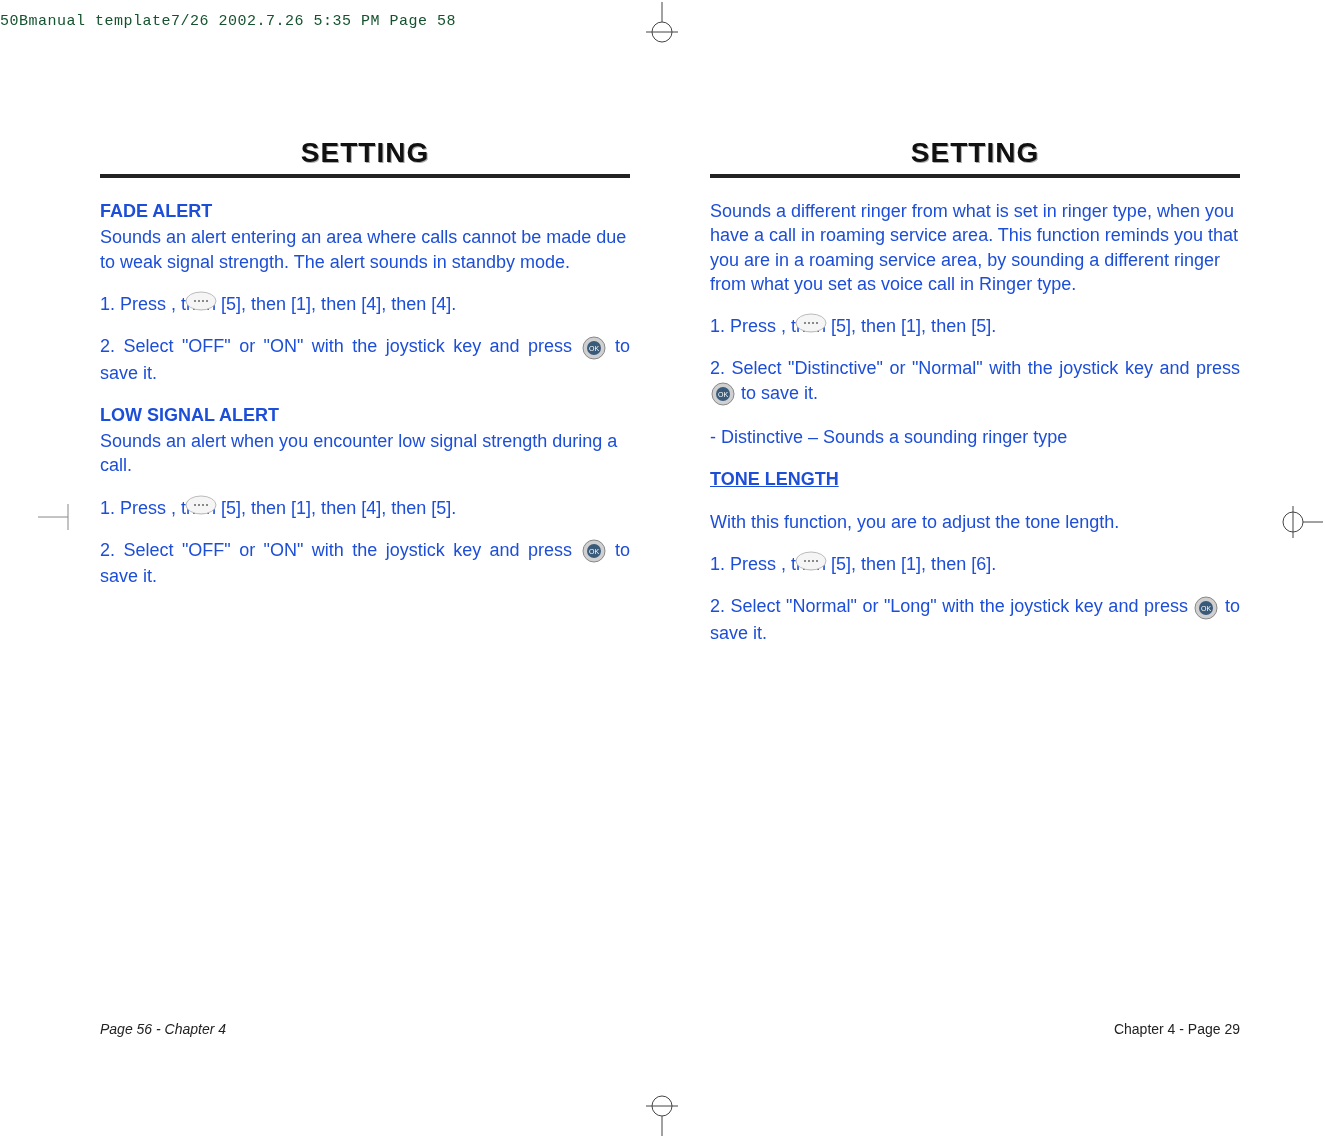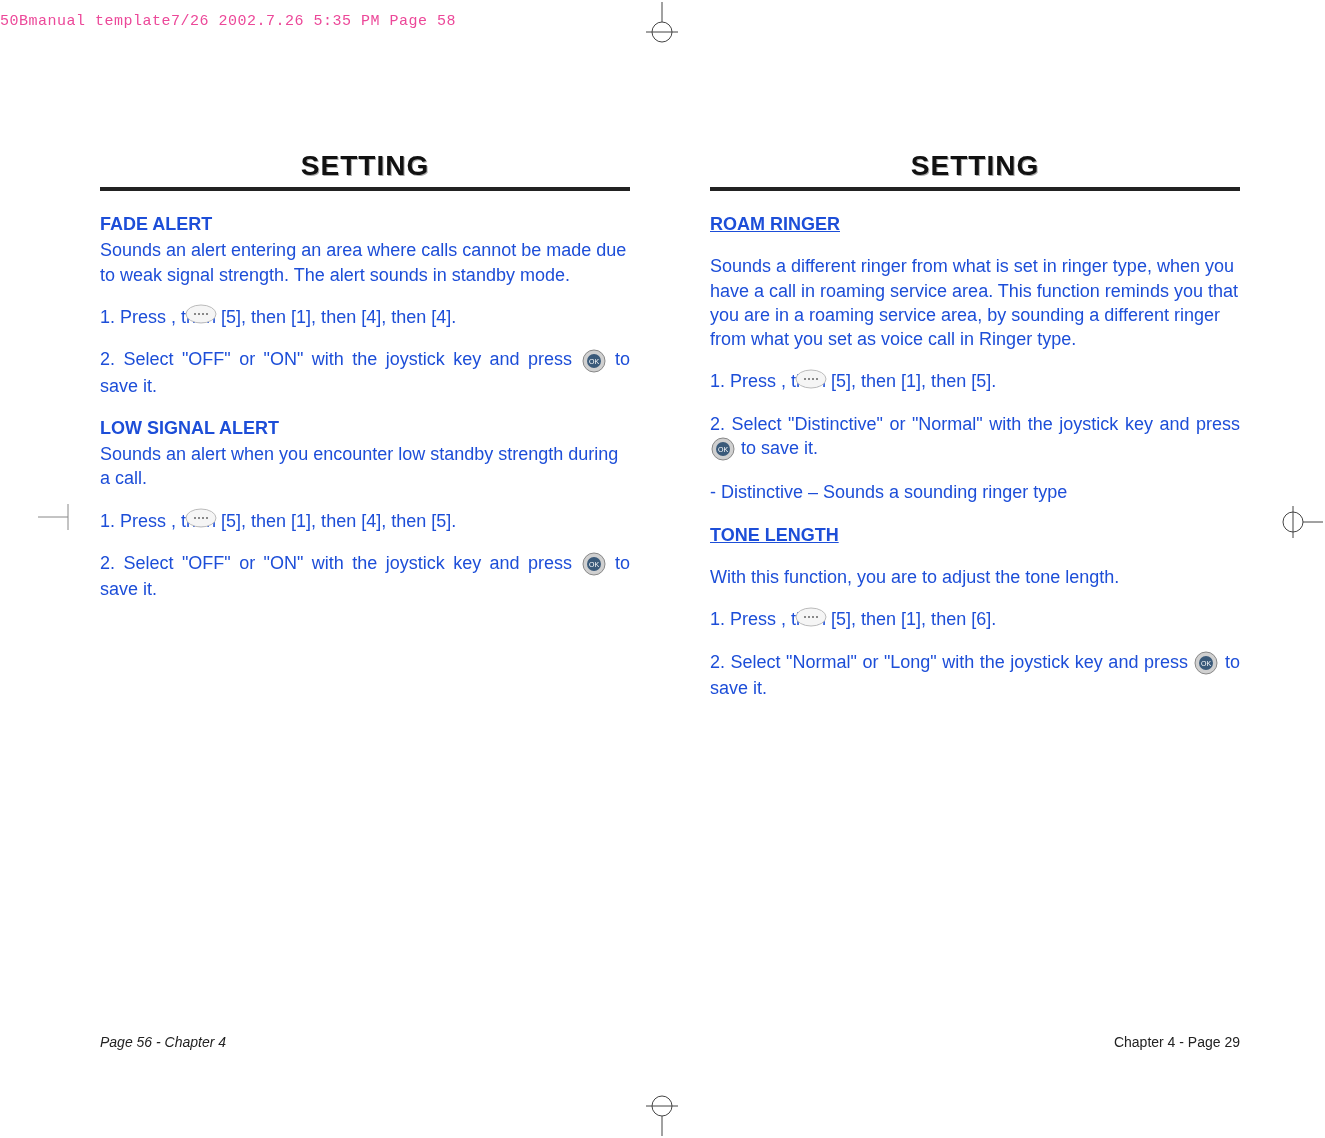--- a/index.html
+++ b/index.html
@@ -9,33 +9,33 @@
     width: 1325px;
     height: 1138px;
     position: relative;
   }
   .header-line {
     position: absolute;
     top: 13px;
     left: 0;
     font-family: "Courier New", monospace;
     font-size: 15px;
-    color: #ec4899;
+    color: #14532d;
     letter-spacing: 0.5px;
   }
   .crop-mark { position: absolute; }
   .crop-mark svg { display: block; }
   .crop-top-center { top: 2px; left: 640px; }
   .crop-bottom-center { bottom: 2px; left: 640px; }
   .crop-right { top: 500px; right: 2px; }
   .crop-left { top: 500px; left: 38px; }
 
   .page {
     position: absolute;
-    top: 150px;
+    top: 137px;
     width: 530px;
     height: 900px;
   }
   .page-left { left: 100px; }
   .page-right { left: 710px; }
 
   .section-title {
     text-align: center;
     font-size: 28px;
     font-weight: bold;
@@ -138,21 +138,21 @@
         <svg width="26" height="26">
             <circle cx="13" cy="13" r="11" fill="#d0d0d0" stroke="#888"></circle>
             <circle cx="13" cy="13" r="7" fill="#3a5a7a"></circle>
             <text x="13" y="16" text-anchor="middle" font-size="7" fill="#fff" font-family="Arial">OK</text>
           </svg>
       </span>
       <span> to save it.</span>
     </div>
 
     <div class="para bold">LOW SIGNAL ALERT</div>
-    <div class="para" style="margin-top:-16px">Sounds an alert when you encounter low standby strength during a call.</div>
+    <div class="para" style="margin-top:-16px">Sounds an alert when you encounter low signal strength during a call.</div>
 
     <div class="para" style="position:relative">
       <span>1. Press          , then [5], then [1], then [4],  then [5].</span>
       <span class="icon-menu" style="position:absolute;left:84px;top:-4px">
         <svg width="34" height="24">
             <ellipse cx="17" cy="12" rx="15" ry="9" fill="#f5f5f5" stroke="#bbb" stroke-width="1"></ellipse>
             <line x1="10" y1="12" x2="24" y2="12" stroke="#888" stroke-width="2" stroke-dasharray="2,2"></line>
           </svg>
       </span>
     </div>
@@ -171,21 +171,20 @@
   </div>
   <div class="footer footer-left">Page 56 - Chapter 4</div>
 </div>
 
 <div class="page page-right">
   <div class="section-title">
     <span>SETTING</span>
     <div class="title-line"></div>
   </div>
   <div class="content">
-    <div class="para ul">ROAM RINGER</div>
     <div class="para">Sounds a different ringer from what is set in ringer type, when you have a call in roaming service area. This function reminds you that you are in a roaming service area, by sounding a different ringer from what you set as voice call in Ringer type.</div>
 
     <div class="para" style="position:relative">
       <span>1. Press          , then [5], then [1], then [5].</span>
       <span class="icon-menu" style="position:absolute;left:84px;top:-4px">
         <svg width="34" height="24">
             <ellipse cx="17" cy="12" rx="15" ry="9" fill="#f5f5f5" stroke="#bbb" stroke-width="1"></ellipse>
             <line x1="10" y1="12" x2="24" y2="12" stroke="#888" stroke-width="2" stroke-dasharray="2,2"></line>
           </svg>
       </span>

